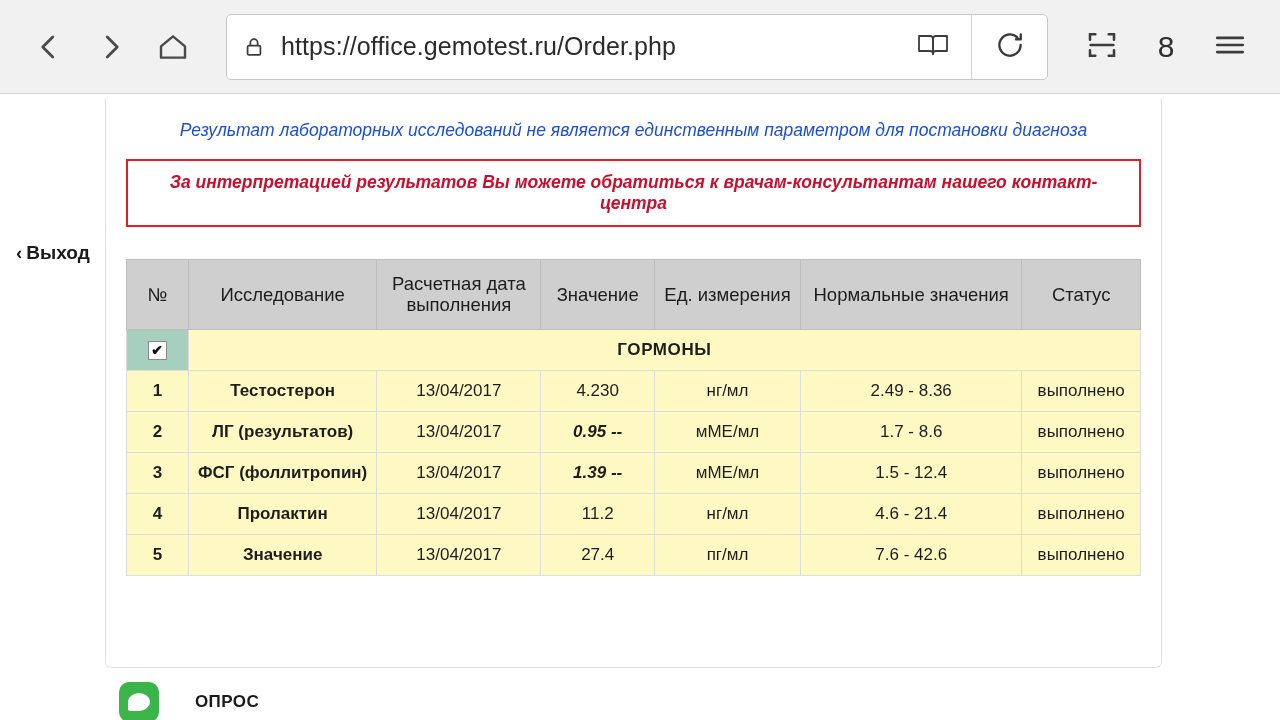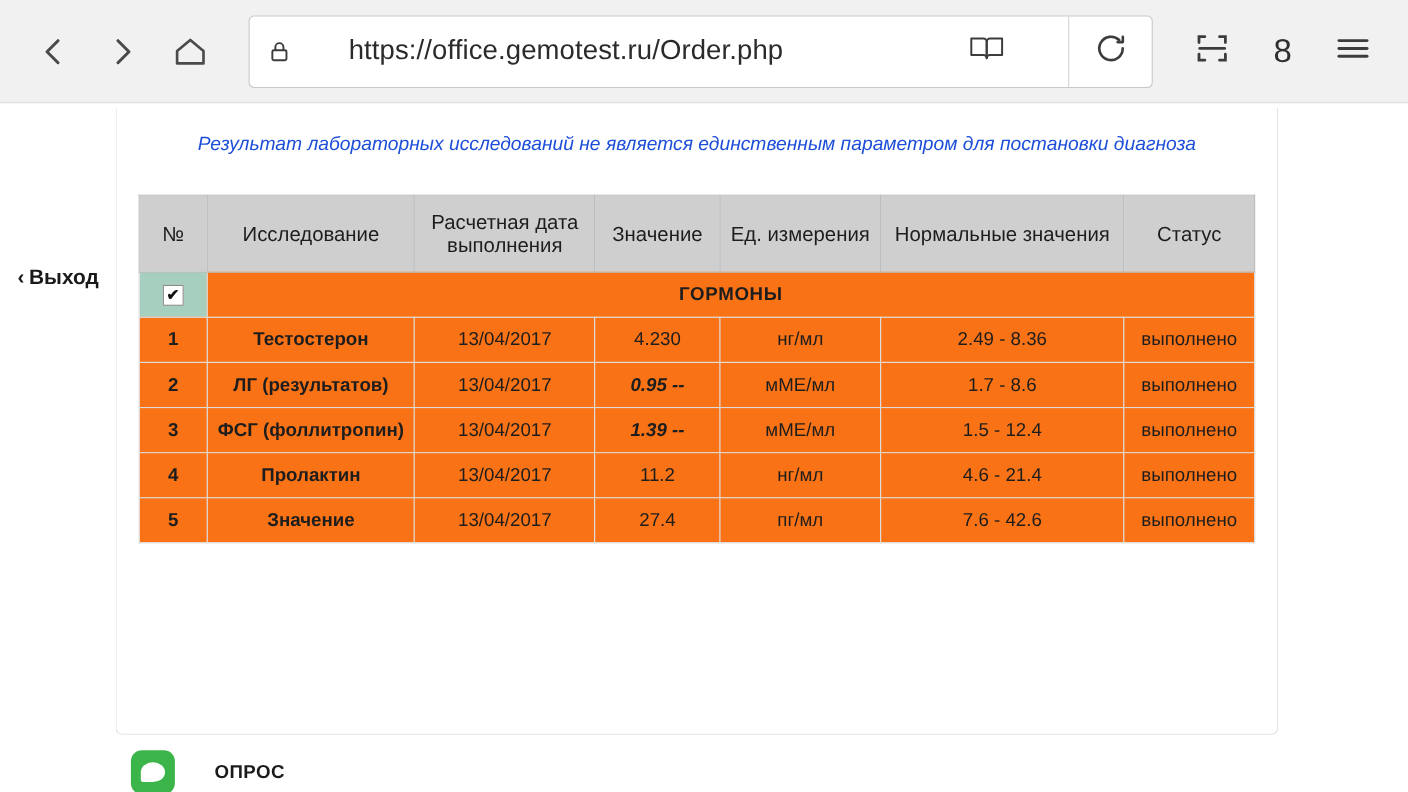--- a/index.html
+++ b/index.html
@@ -29,21 +29,20 @@
 
   .url-box {
     flex: 1;
     height: 66px;
     margin: 0 22px;
     background: #ffffff;
     border: 1px solid #c9c9c9;
     border-radius: 5px;
     display: flex;
     align-items: center;
-    gap: 36px;
   }
   .lock-wrap {
     width: 54px; display: flex; align-items: center; justify-content: center;
     color: #3c3c3c;
   }
   .url-text {
     flex: 1;
     font-size: 25px;
     color: #2b2b2b;
     letter-spacing: 0.1px;
@@ -134,21 +133,21 @@
     padding: 13px 6px;
     font-size: 18.5px;
     line-height: 1.15;
     text-align: center;
   }
   table.results td {
     border: 1px solid #dcdcdc;
     padding: 10px 6px;
     text-align: center;
     color: #1d1d1d;
-    background: #f97316;
+    background: #fef9c3;
     font-size: 17px;
   }
   td.num { width: 72px; font-weight: bold; background: #f0f0f0; }
   td.name { font-weight: bold; text-align: center; }
   td.date { font-weight: normal; }
   td.value { font-weight: normal; }
   td.value.flag { font-weight: bold; font-style: italic; }
   .group-row td {
     background: #a7cfc0;
     font-weight: bold;
@@ -276,20 +275,23 @@
 <div class="page">
 
   <div class="logout">
     <span class="arrow">‹</span><span>Выход</span>
   </div>
 
   <div class="content-card">
 
     <div class="disclaimer">Результат лабораторных исследований не является единственным параметром для постановки диагноза</div>
 
+    <div class="red-banner">
+      <span>За интерпретацией результатов Вы можете обратиться к врачам-консультантам нашего контакт-центра</span>
+    </div>
 
     <table class="results">
       <thead>
         <tr>
           <th style="width:72px">№</th>
           <th style="width:205px">Исследование</th>
           <th style="width:180px">Расчетная дата выполнения</th>
           <th style="width:120px">Значение</th>
           <th style="width:160px">Ед. измерения</th>
           <th style="width:255px">Нормальные значения</th>

